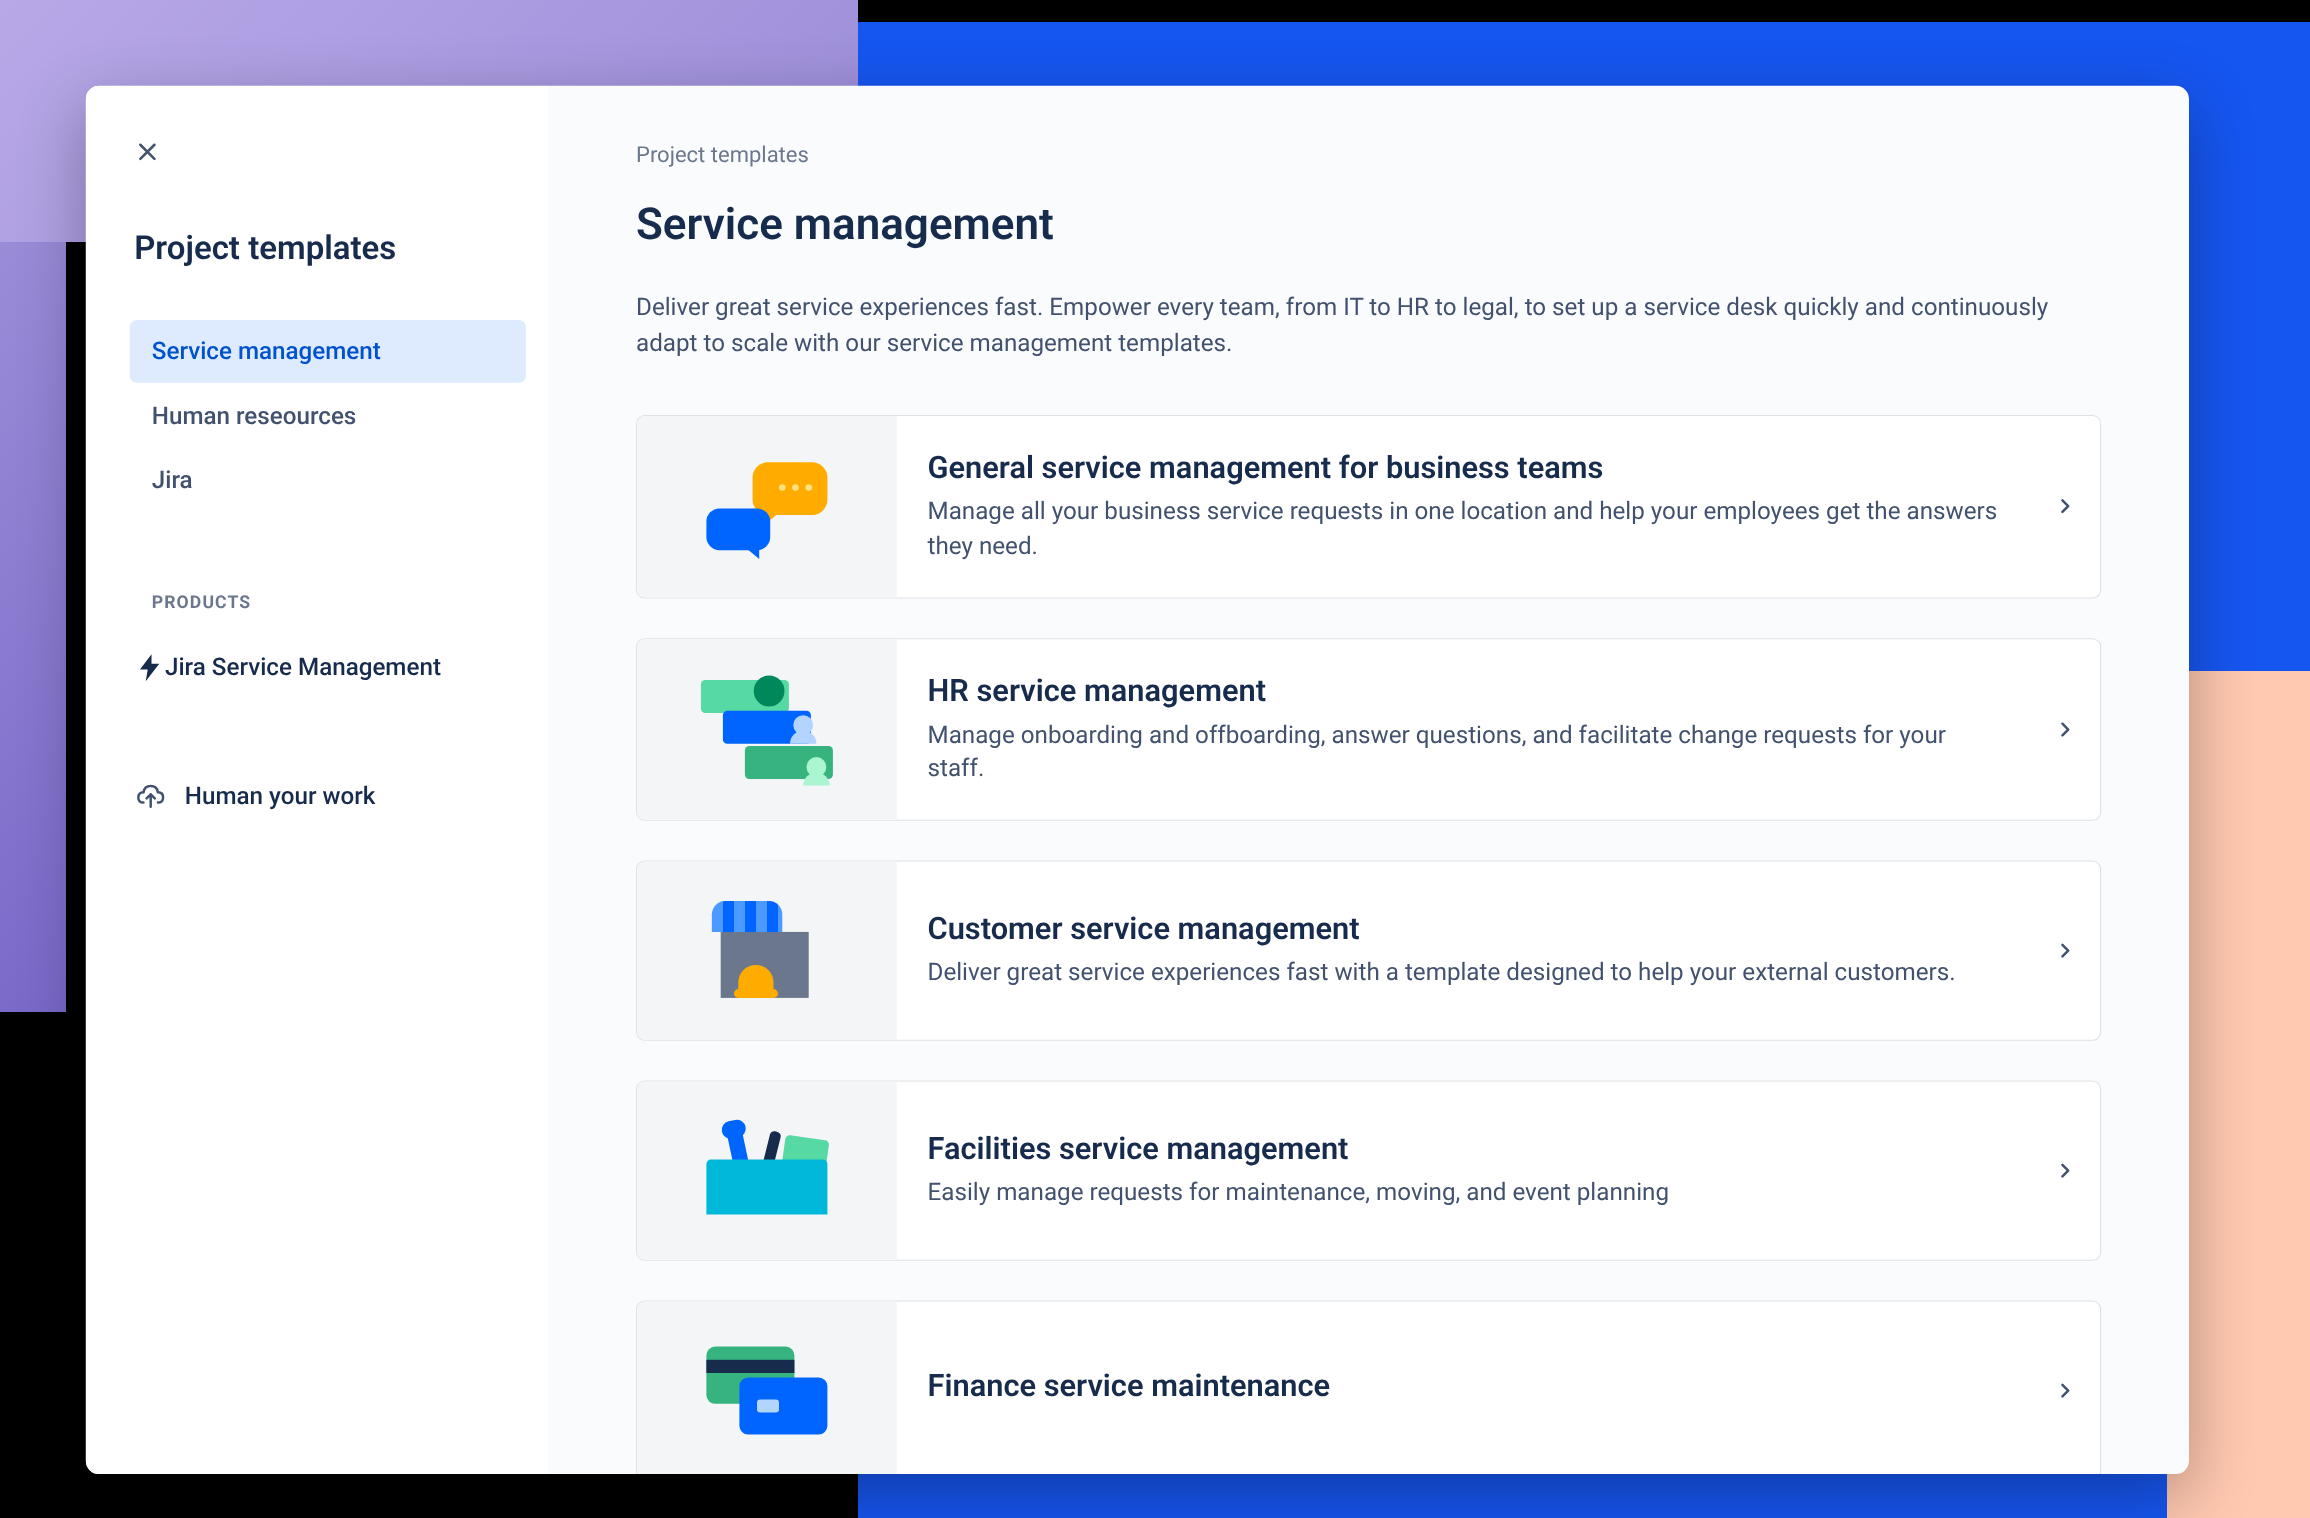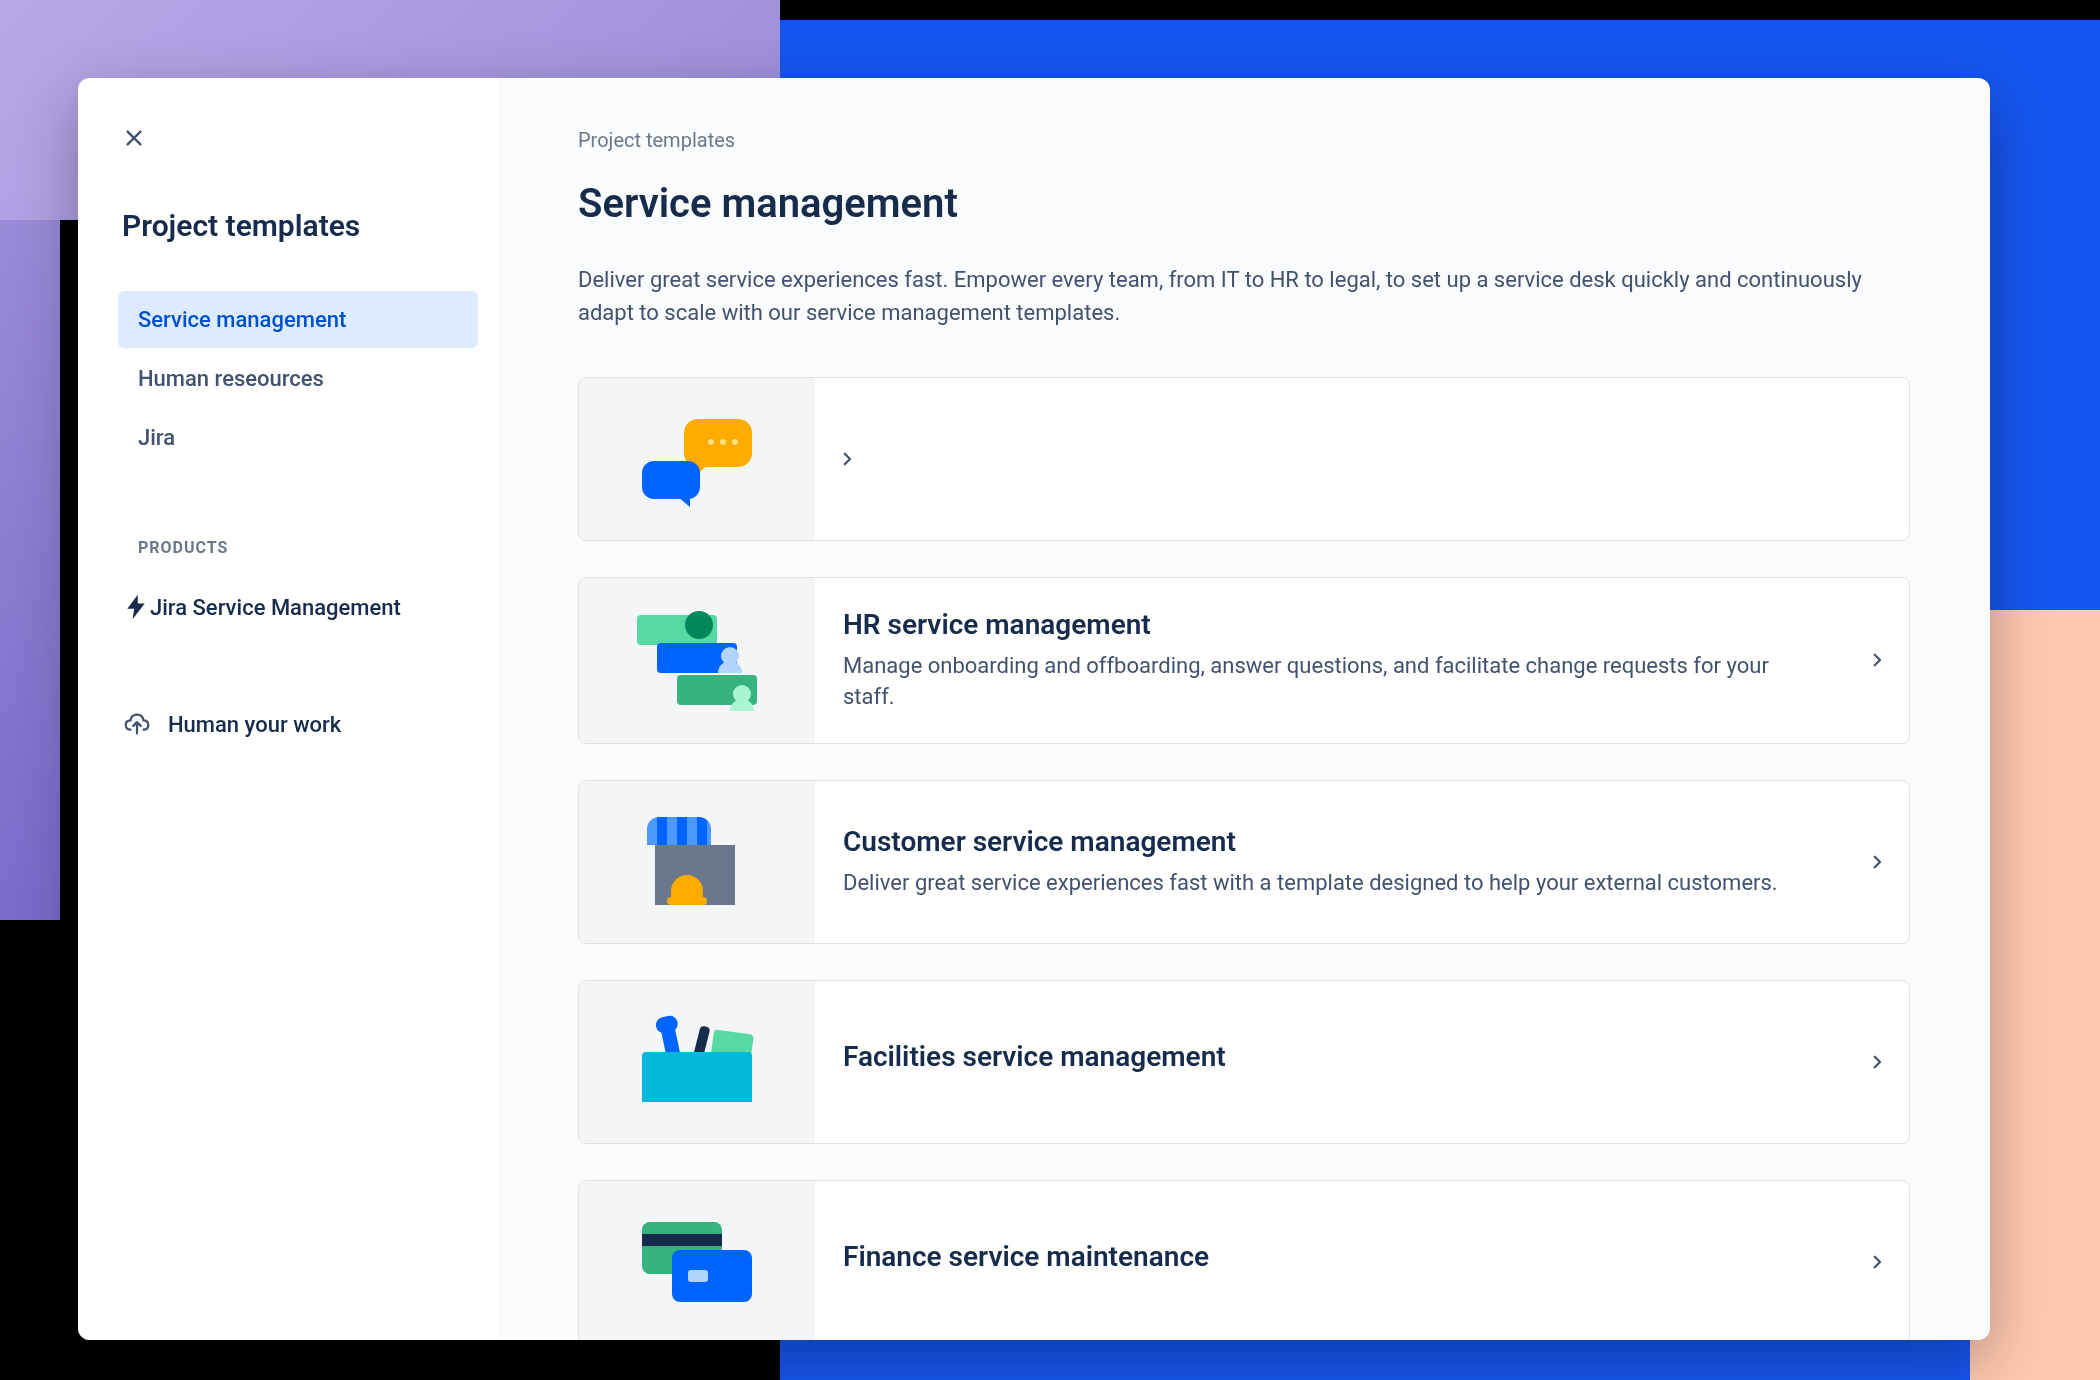--- a/index.html
+++ b/index.html
@@ -272,20 +272,24 @@
             <div class="bubble1">
                 <div class="dots">
                   <span></span>
                   <span></span>
                   <span></span>
                 </div>
               </div>
             <div class="bubble2"></div>
           </div>
         </div>
+        <div class="template-body">
+          <div class="template-title">General service management for business teams</div>
+          <div class="template-desc">Manage all your business service requests in one location and help your employees get the answers they need.</div>
+        </div>
         <div class="template-chevron">
           <svg viewBox="0 0 24 24">
               <path d="M9 5 L16 12 L9 19" fill="none" stroke="#42526E" stroke-width="3" stroke-linecap="round" stroke-linejoin="round"></path>
             </svg>
         </div>
       </div>
 
       <div class="template-card">
         <div class="template-thumb">
           <div class="thumb2">
@@ -333,20 +337,21 @@
             <div class="tools">
                 <div class="wrench"></div>
                 <div class="screw"></div>
               </div>
             <div class="card"></div>
             <div class="box"></div>
           </div>
         </div>
         <div class="template-body">
           <div class="template-title">Facilities service management</div>
+          <div class="template-desc">Easily manage requests for maintenance, moving, and event planning</div>
         </div>
         <div class="template-chevron">
           <svg viewBox="0 0 24 24">
               <path d="M9 5 L16 12 L9 19" fill="none" stroke="#42526E" stroke-width="3" stroke-linecap="round" stroke-linejoin="round"></path>
             </svg>
         </div>
       </div>
 
       <div class="template-card">
         <div class="template-thumb">

